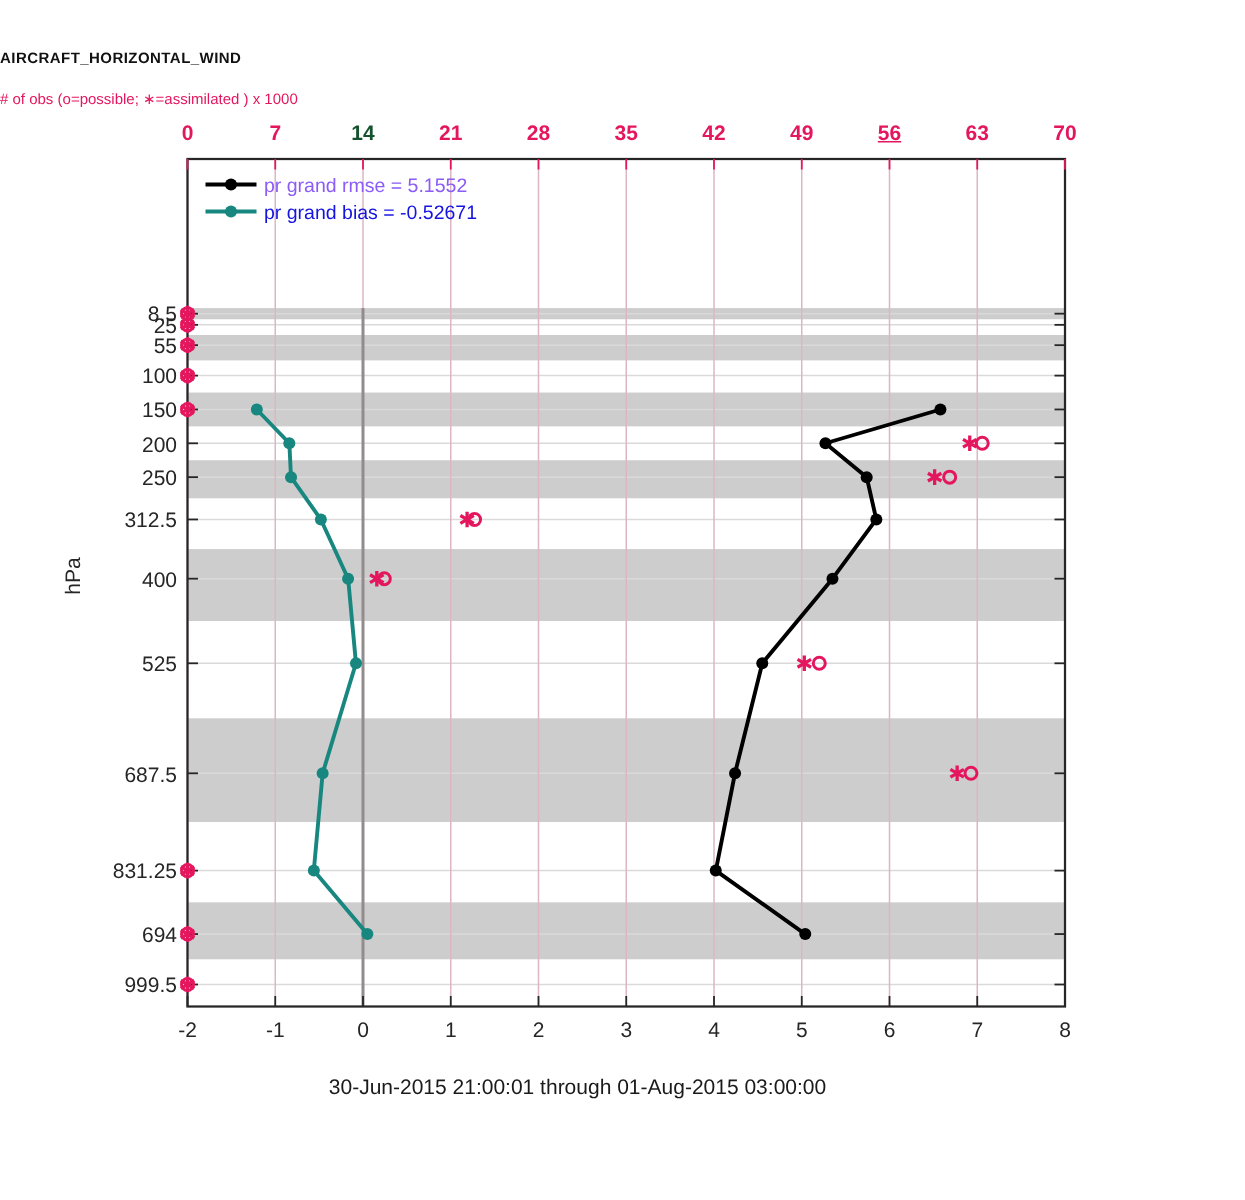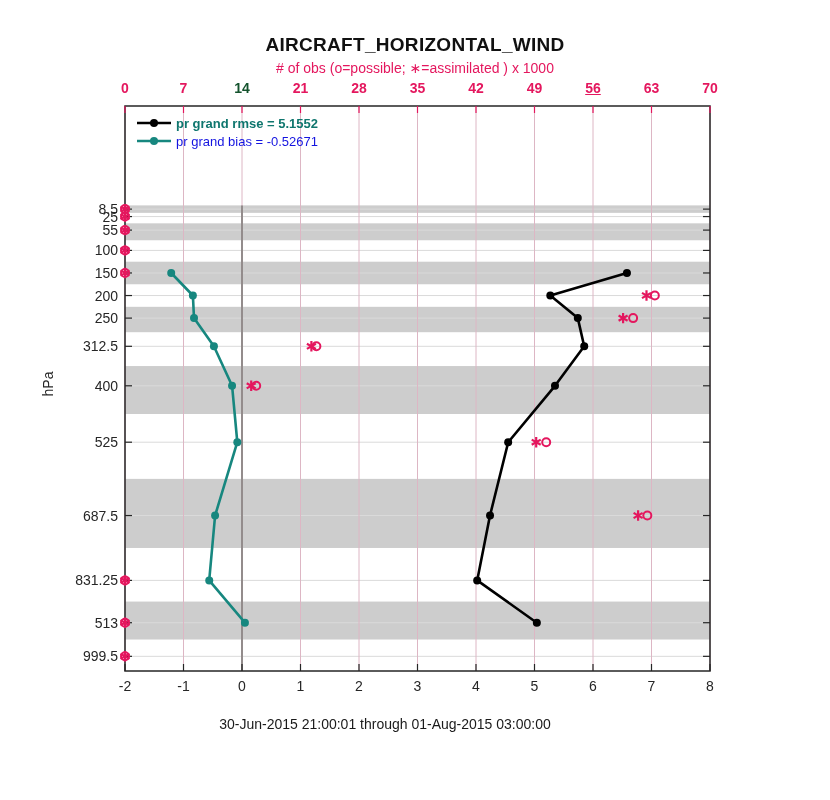--- a/index.html
+++ b/index.html
@@ -1,21 +1,21 @@
 <!DOCTYPE html>
 <html><head>
 <meta charset="utf-8">
 <style>
   html,body{margin:0;padding:0;background:#fff;}
   .page{position:relative;width:830px;height:800px;background:#fff;overflow:hidden;
         font-family:"Liberation Sans", sans-serif;}
   .abs{position:absolute;}
   .t1{left:0;top:16px;width:830px;text-align:center;font-size:14px;font-weight:bold;color:#111;}
-  .t2{left:0;top:34px;width:830px;text-align:center;font-size:19px;font-weight:bold;color:#111;letter-spacing:.3px;}
-  .obslab{left:0;top:60px;width:830px;text-align:center;font-size:14px;}
+  .t2{left:0;top:34px;width:830px;font-size:10px;font-weight:bold;color:#111;letter-spacing:.3px;}
+  .obslab{left:0;top:60px;width:830px;font-size:10px;}
   .ticklab{position:absolute;font-size:14px;color:#262626;}
   .topticklab{position:absolute;font-size:14px;font-weight:bold;}
   .ytick{text-align:right;width:118px;left:0;}
   .xtick{text-align:center;width:44px;}
   .toptick{text-align:center;width:44px;top:80px;}
   .ylab{left:18px;top:376px;width:60px;text-align:center;font-size:14px;color:#262626;
         transform:rotate(-90deg);transform-origin:center center;}
   .xlab{left:0;top:698px;width:830px;text-align:center;font-size:14px;color:#1a1a1a;}
   .daterange{left:0;top:716px;width:770px;text-align:center;font-size:14px;color:#1a1a1a;}
   .datafile{left:0;top:766px;width:830px;text-align:center;font-size:8px;color:#333;}
@@ -204,36 +204,36 @@
       <div class="ticklab ytick" style="left: 0px; top: 222.101px;">55</div>
       <div class="ticklab ytick" style="left: 0px; top: 242.409px;">100</div>
       <div class="ticklab ytick" style="left: 0px; top: 264.973px;">150</div>
       <div class="ticklab ytick" style="left: 0px; top: 287.537px;">200</div>
       <div class="ticklab ytick" style="left: 0px; top: 310.101px;">250</div>
       <div class="ticklab ytick" style="left: 0px; top: 338.306px;">312.5</div>
       <div class="ticklab ytick" style="left: 0px; top: 377.792px;">400</div>
       <div class="ticklab ytick" style="left: 0px; top: 434.202px;">525</div>
       <div class="ticklab ytick" style="left: 0px; top: 507.535px;">687.5</div>
       <div class="ticklab ytick" style="left: 0px; top: 572.406px;">831.25</div>
-      <div class="ticklab ytick" style="left: 0px; top: 614.713px;">513</div>
+      <div class="ticklab ytick" style="left: 0px; top: 614.713px;">694</div>
       <div class="ticklab ytick" style="left: 0px; top: 648.333px;">999.5</div>
     </div>
   <div id="xTicks">
       <div class="ticklab xtick" style="left: 103px; top: 678px;">-2</div>
       <div class="ticklab xtick" style="left: 161.5px; top: 678px;">-1</div>
       <div class="ticklab xtick" style="left: 220px; top: 678px;">0</div>
       <div class="ticklab xtick" style="left: 278.5px; top: 678px;">1</div>
       <div class="ticklab xtick" style="left: 337px; top: 678px;">2</div>
       <div class="ticklab xtick" style="left: 395.5px; top: 678px;">3</div>
       <div class="ticklab xtick" style="left: 454px; top: 678px;">4</div>
       <div class="ticklab xtick" style="left: 512.5px; top: 678px;">5</div>
       <div class="ticklab xtick" style="left: 571px; top: 678px;">6</div>
       <div class="ticklab xtick" style="left: 629.5px; top: 678px;">7</div>
       <div class="ticklab xtick" style="left: 688px; top: 678px;">8</div>
     </div>
 
   <div class="abs ylab">hPa</div>
   <div class="abs daterange">30-Jun-2015 21:00:01 through 01-Aug-2015 03:00:00</div>
 
-  <div class="legendtext" style="top: 116px; color: #0f766e; font-weight: bold;">pr grand rmse = 5.1552</div>
+  <div class="legendtext" style="top: 116px; color: #8b5cf6;">pr grand rmse = 5.1552</div>
   <div class="legendtext" style="top: 134px; color: rgb(20, 20, 224);">pr grand bias = -0.52671</div>
 
 </div>
 
 </body></html>

